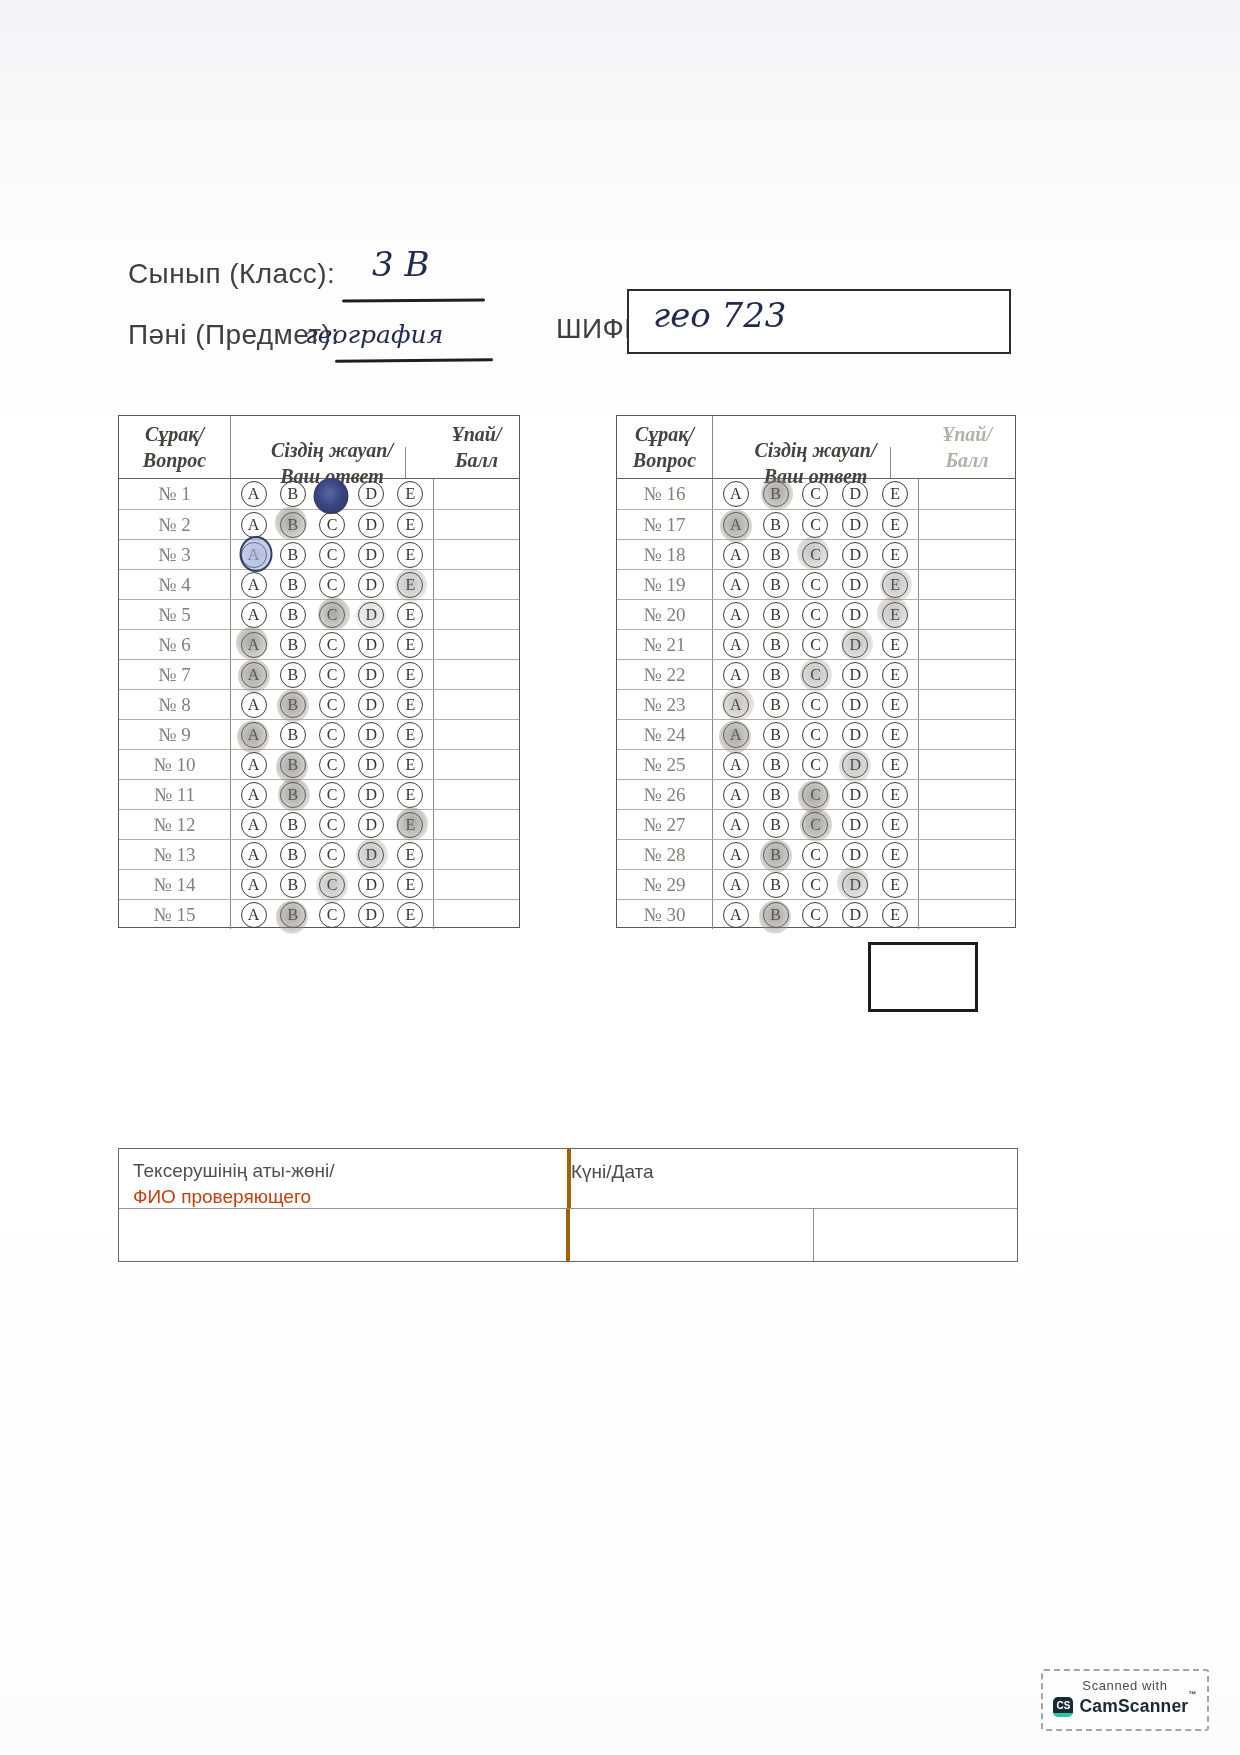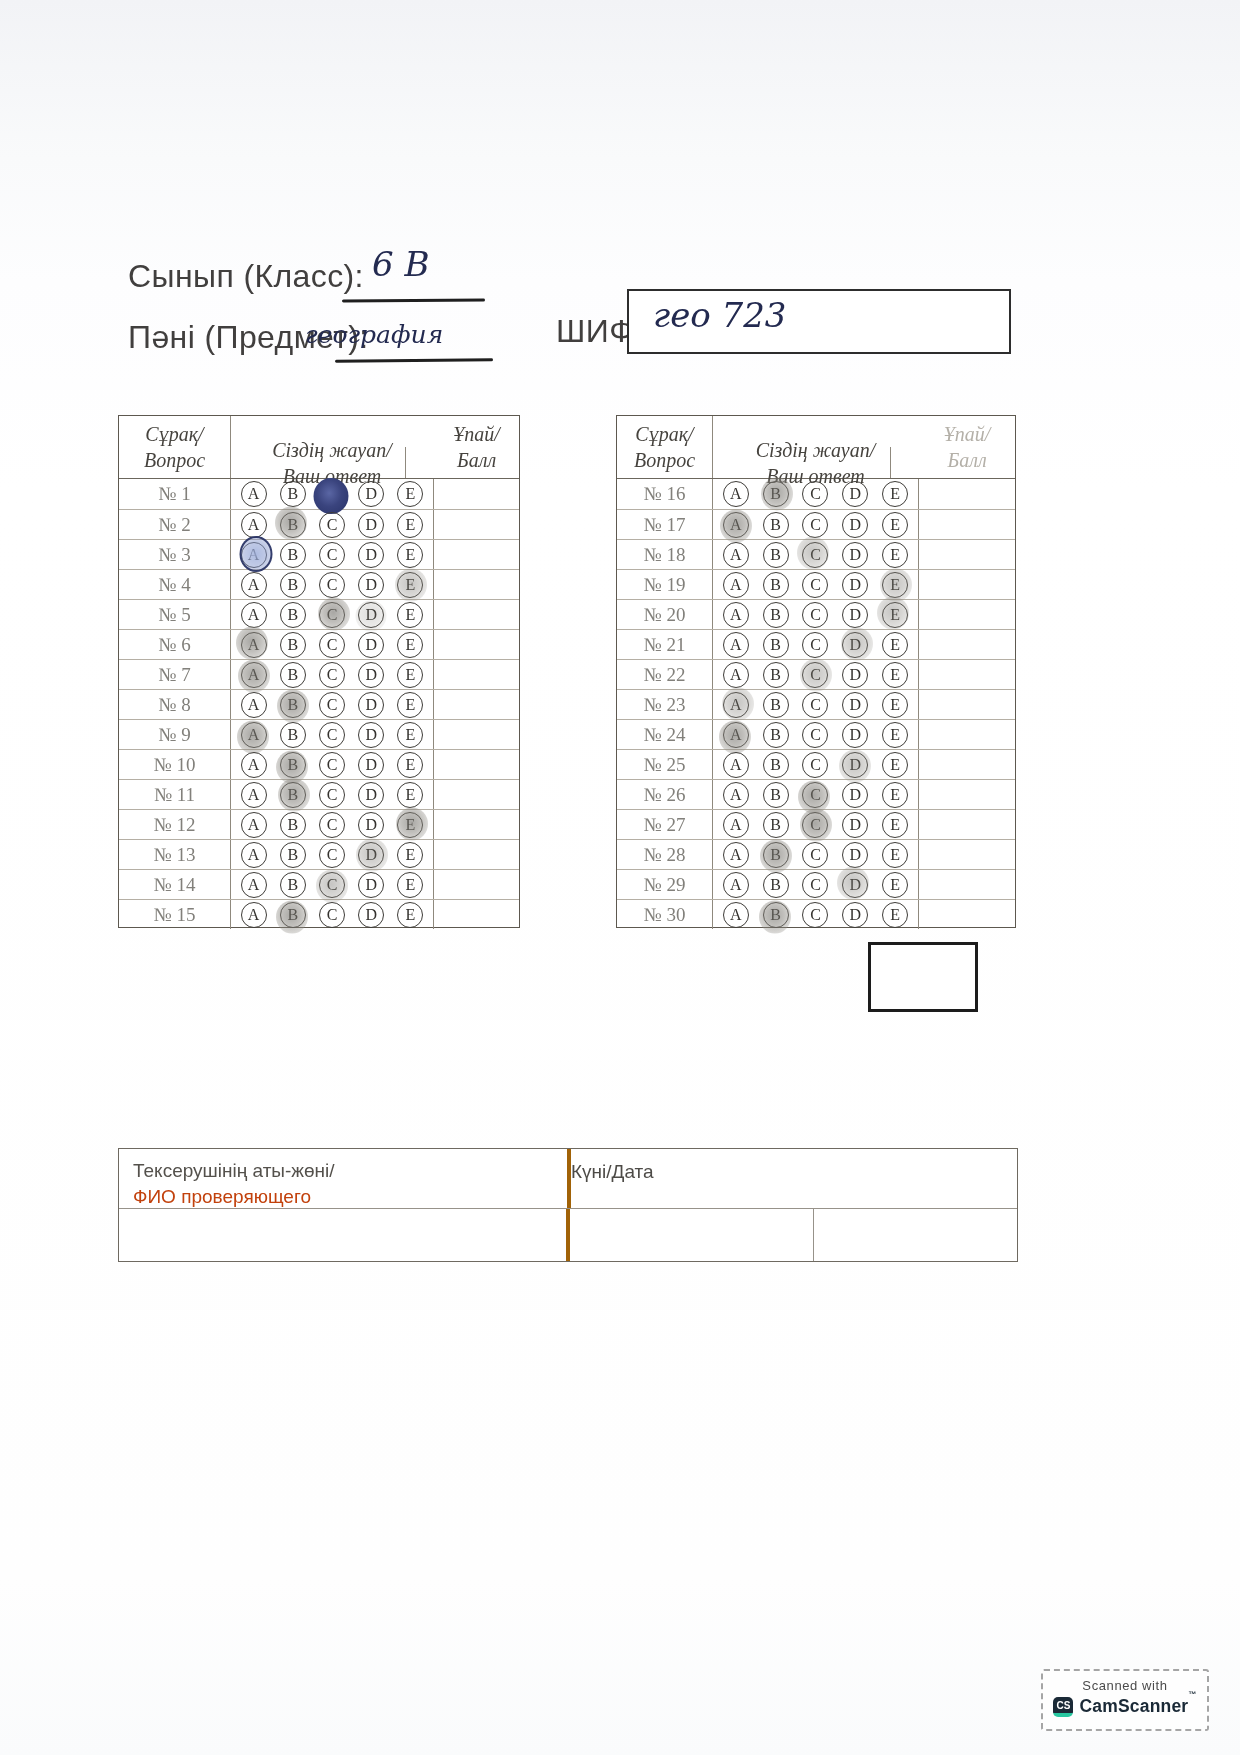--- a/index.html
+++ b/index.html
@@ -3,33 +3,33 @@
 <meta charset="utf-8">
 <style>
   html,body{margin:0;padding:0;background:#eef0f2;}
   #paper{
     position:relative; width:1240px; height:1755px; overflow:hidden;
     background:linear-gradient(180deg,#f2f3f6 0%, #f9fafb 9%, #fdfdfe 16%, #ffffff 28%, #fefefe 90%, #fafbfc 100%);
     font-family:"Liberation Sans", sans-serif;
   }
   .abs{position:absolute;}
   
-  .plabel{font-size:32px;color:#413f3e;letter-spacing:.4px;}
+  .plabel{font-size:28px;color:#413f3e;letter-spacing:.4px;}
   .hand{font-family:"DejaVu Serif",serif;font-style:italic;color:#232a50;}
   .hline{background:#1f1f1f;height:3px;border-radius:2px;transform:rotate(-.5deg);}
   .cipher-box{border:2px solid #2d2d2d;background:#fff;}
   
   .answer-table{
     position:absolute; top:415px; height:513px; box-sizing:border-box;
     border:1.7px solid #5d584f; background:#fff;
     --labw:112px; --scorew:85px;
   }
   .answer-table.right{--labw:96px;--scorew:96px;}
   .t-head{display:flex;height:63px;box-sizing:border-box;border-bottom:1.5px solid #6b665c;
-    font-family:"Liberation Serif",serif;font-style:italic;font-weight:400;font-size:20px;color:#46433e;gap:28px;}
+    font-family:"Liberation Serif",serif;font-style:italic;font-weight:700;font-size:20px;color:#46433e;gap:28px;}
   .t-head>div{display:flex;flex-direction:column;align-items:center;justify-content:center;line-height:26px;}
   .h-q{width:var(--labw);border-right:1px solid #8f897d;box-sizing:border-box;}
   .h-a{flex:1;border-right:1px solid #8f897d;box-sizing:border-box;margin-top:31px;}
   .h-s{width:var(--scorew);}
   .answer-table.right .h-s{color:#b4b0a8;}
   .q-row{display:flex;height:30px;border-top:1px solid #b5afa4;box-sizing:border-box;align-items:stretch;}
   .rows .q-row:first-child{border-top:none;}
   .q-label{width:var(--labw);display:flex;align-items:center;justify-content:center;
     font-family:"Liberation Serif",serif;font-size:19px;color:#82807b;
     border-right:1px solid #8f897d;box-sizing:border-box;}
@@ -76,21 +76,21 @@
   .brandname{font-size:17.5px;font-weight:700;color:#1a2936;letter-spacing:.2px;}
   .tm{font-size:8px;color:#1a2936;vertical-align:top;position:relative;top:-6px;}
 </style>
 </head>
 <body>
 
 <div id="paper">
 
   <div class="abs plabel" style="left:128px;top:258px;">Сынып (Класс):</div>
   <div class="abs hline" style="left:342px;top:299px;width:143px;"></div>
-  <div class="abs hand" style="left:372px;top:244px;font-size:34px;">6 В</div>
+  <div class="abs hand" style="left:372px;top:244px;font-size:34px;">3 В</div>
 
   <div class="abs plabel" style="left:128px;top:319px;">Пәні (Предмет):</div>
   <div class="abs hline" style="left:335px;top:359px;width:158px;"></div>
   <div class="abs hand" style="left:305px;top:320px;font-size:25px;">география</div>
 
   <div class="abs plabel" style="left:556px;top:313px;">ШИФР</div>
   <div class="abs cipher-box" style="left:627px;top:289px;width:380px;height:61px;">
     <div class="hand" style="margin:4px 0 0 24px;font-size:34px;">гео  723</div>
   </div>
 

